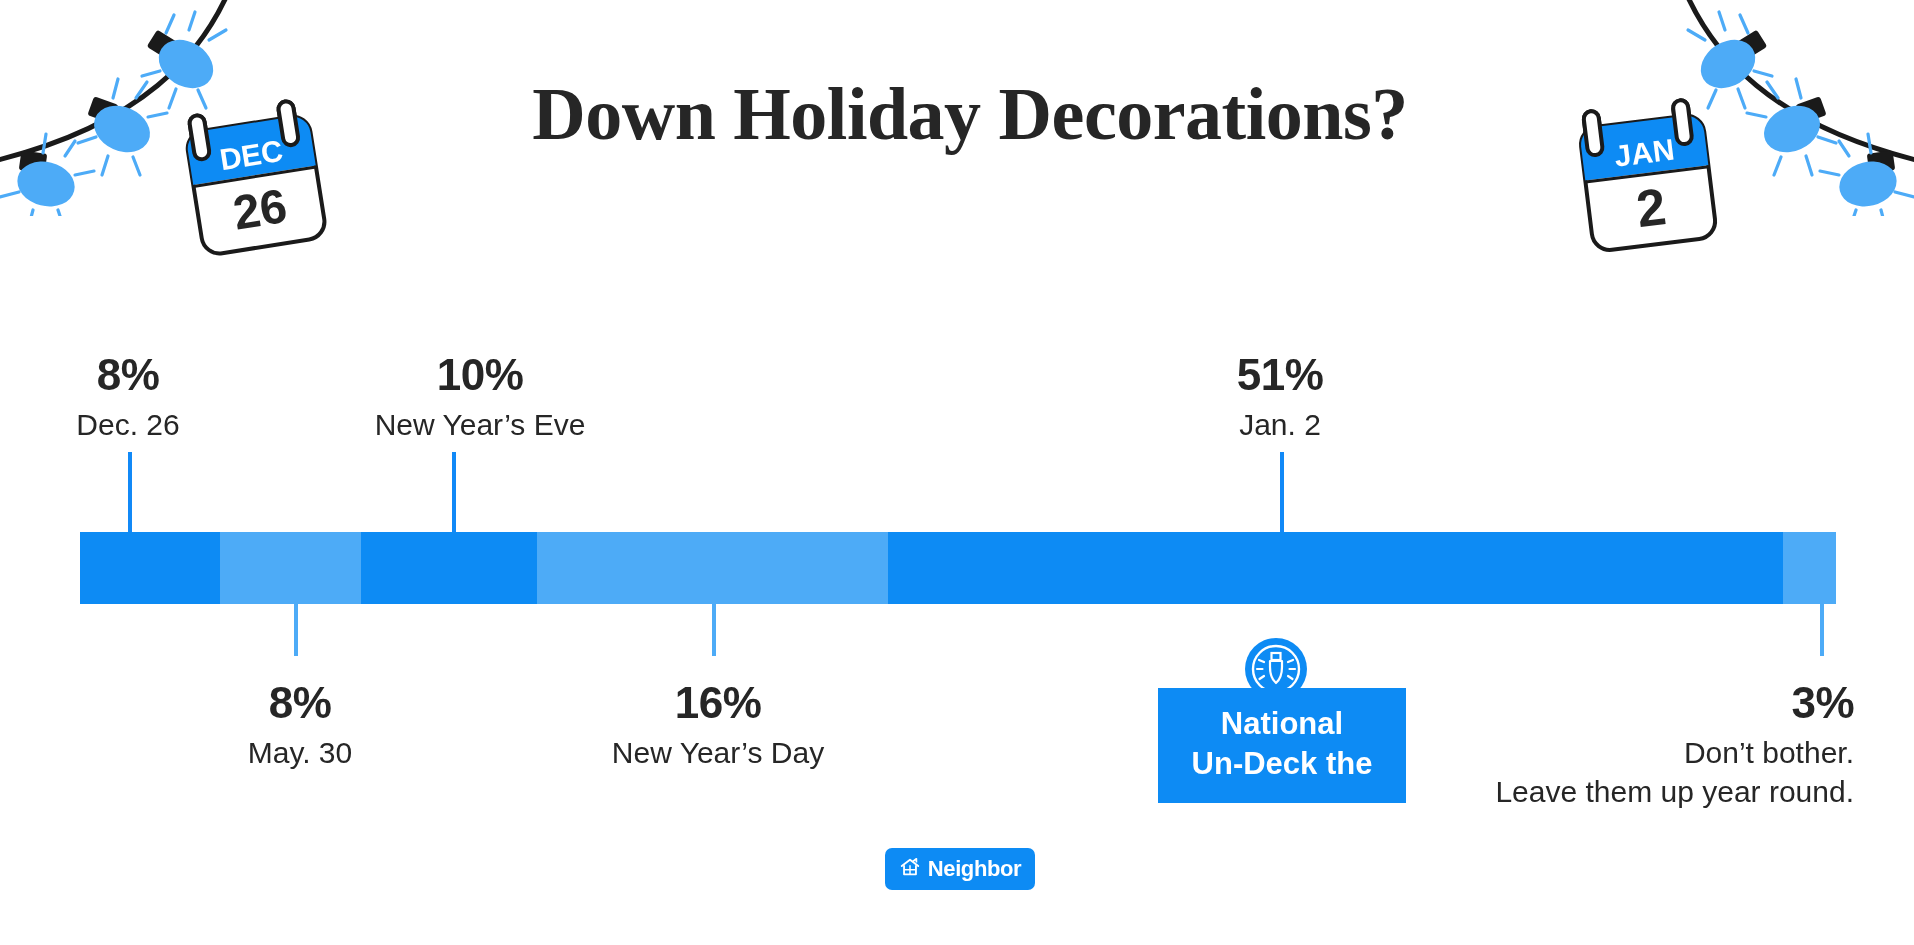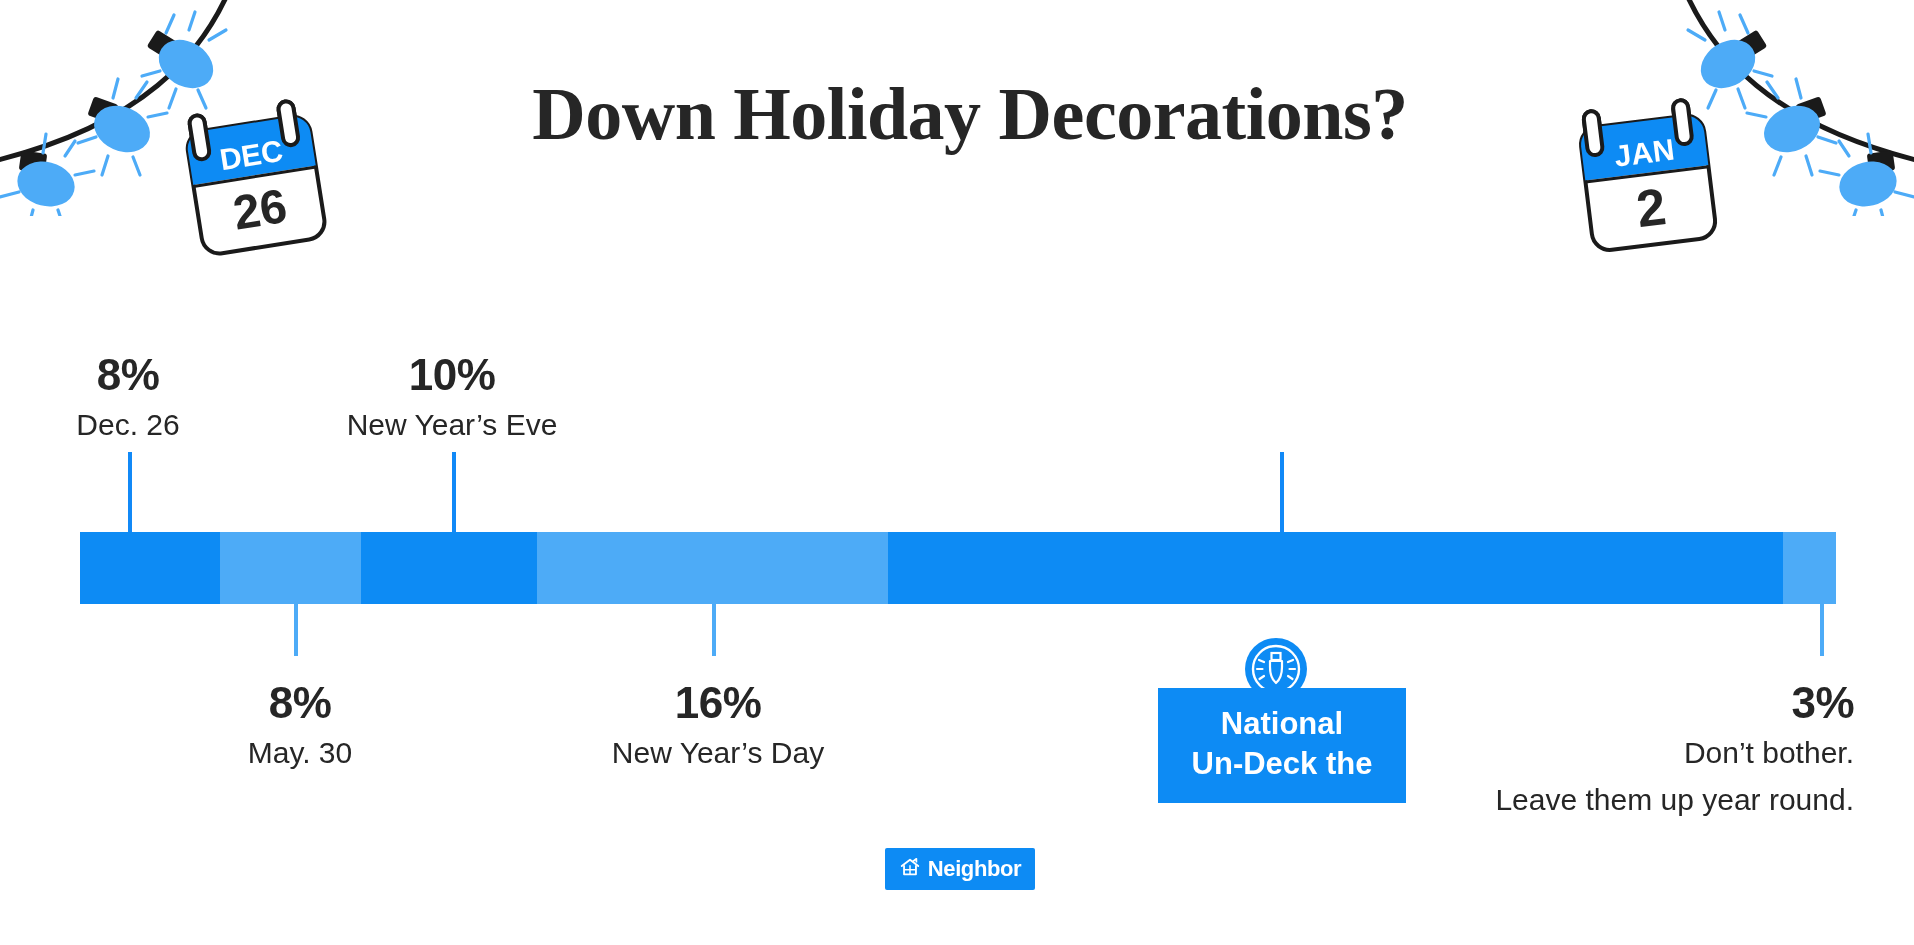--- a/index.html
+++ b/index.html
@@ -112,21 +112,21 @@
   }
 
   
   .logo {
     position: absolute;
     left: 885px;
     top: 848px;
     width: 150px;
     height: 42px;
     background: #0d8bf4;
-    border-radius: 2px;
+    border-radius: 7px;
     display: flex;
     align-items: center;
     justify-content: center;
     gap: 7px;
   }
   .logo-text {
     color: #ffffff;
     font-size: 22px;
     font-weight: bold;
     letter-spacing: -0.4px;
@@ -274,40 +274,44 @@
 
     <div class="tick tick-down" style="left:294px;  top:604px; height:52px;"></div>
     <div class="tick tick-down" style="left:712px;  top:604px; height:52px;"></div>
     <div class="tick tick-down" style="left:1820px; top:604px; height:52px;"></div>
 
     <div class="lab ctr" style="left:128px; top:352px;">
       <span class="pct">8%</span>
       <span class="cap">Dec. 26</span>
     </div>
 
-    <div class="lab ctr" style="left:452px; top:352px;">
+    <div class="lab ctr" style="left:480px; top:352px;">
       <span class="pct">10%</span>
       <span class="cap">New Year’s Eve</span>
     </div>
 
+    <div class="lab ctr" style="left:1280px; top:352px;">
+      <span class="pct">51%</span>
+      <span class="cap">Jan. 2</span>
+    </div>
 
     <div class="lab ctr" style="left:300px; top:680px;">
       <span class="pct">8%</span>
       <span class="cap">May. 30</span>
     </div>
 
     <div class="lab ctr" style="left:718px; top:680px;">
       <span class="pct">16%</span>
       <span class="cap">New Year’s Day</span>
     </div>
 
     <div class="lab rgt" style="right:60px; top:680px;">
       <span class="pct">3%</span>
       <span class="cap">Don’t bother.</span>
-      <span class="cap" style="margin-top:8px;text-align:center;">Leave them up year round.</span>
+      <span class="cap" style="margin-top:0;text-align:center;">Leave them up year round.</span>
     </div>
 
     <div class="badge">
       <svg width="62" height="62" viewBox="0 0 62 62" aria-hidden="true">
         <circle cx="31" cy="31" r="31" fill="#0d8bf4"></circle>
         <circle cx="31" cy="31" r="23" fill="none" stroke="#ffffff" stroke-width="2.4"></circle>
         <rect x="26.5" y="15" width="9" height="7" fill="none" stroke="#ffffff" stroke-width="2.2"></rect>
         <path d="M25 23 h12 v6 c0 8 -2.5 13 -6 16 c-3.5 -3 -6 -8 -6 -16 Z" fill="none" stroke="#ffffff" stroke-width="2.2" stroke-linejoin="round"></path>
         <g stroke="#ffffff" stroke-width="2.2" stroke-linecap="round">
           <line x1="19" y1="24" x2="14" y2="22"></line>

